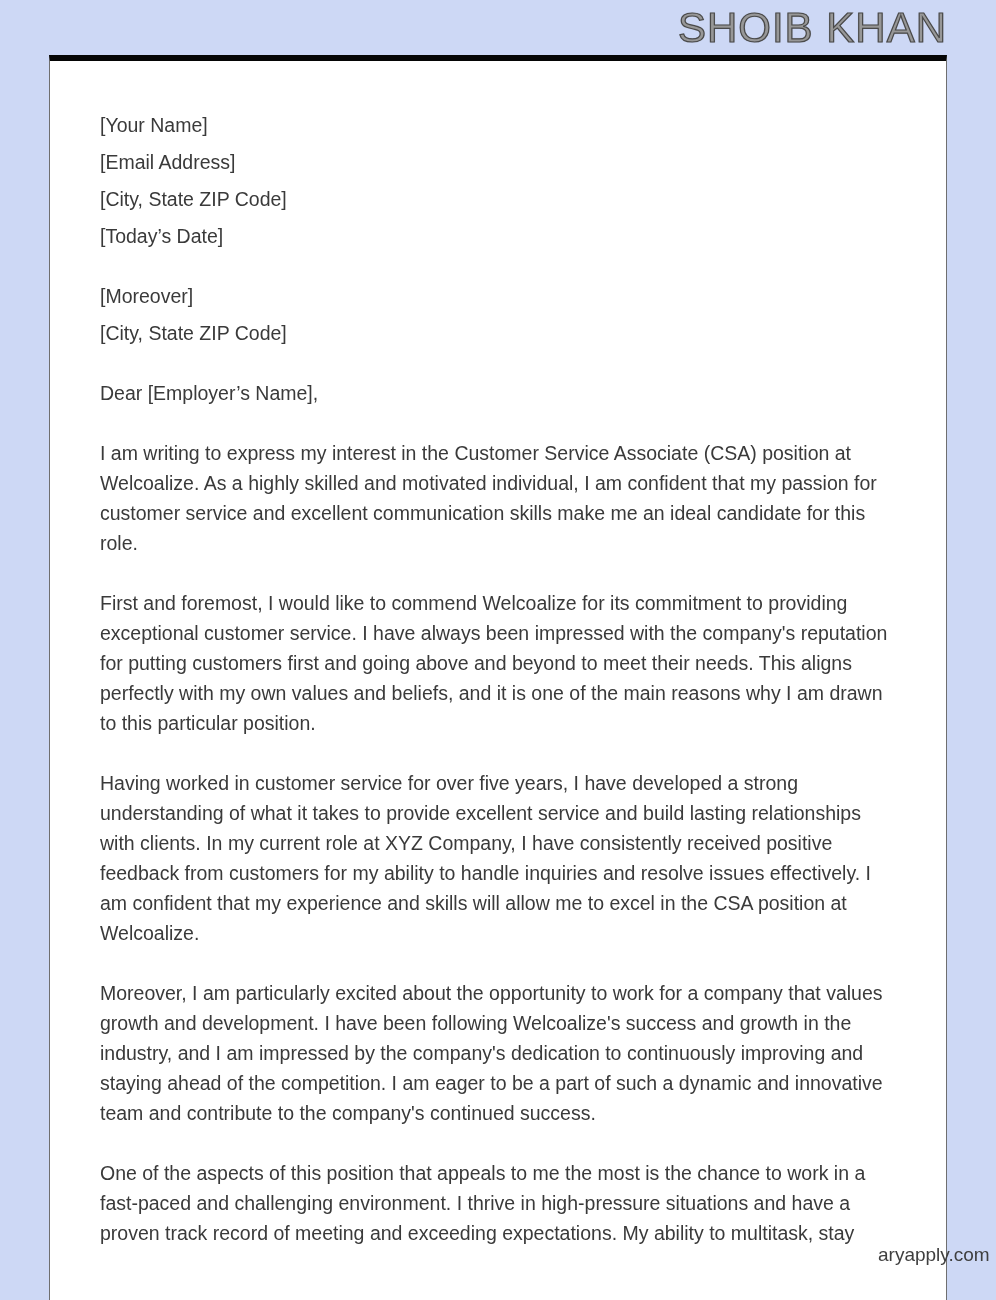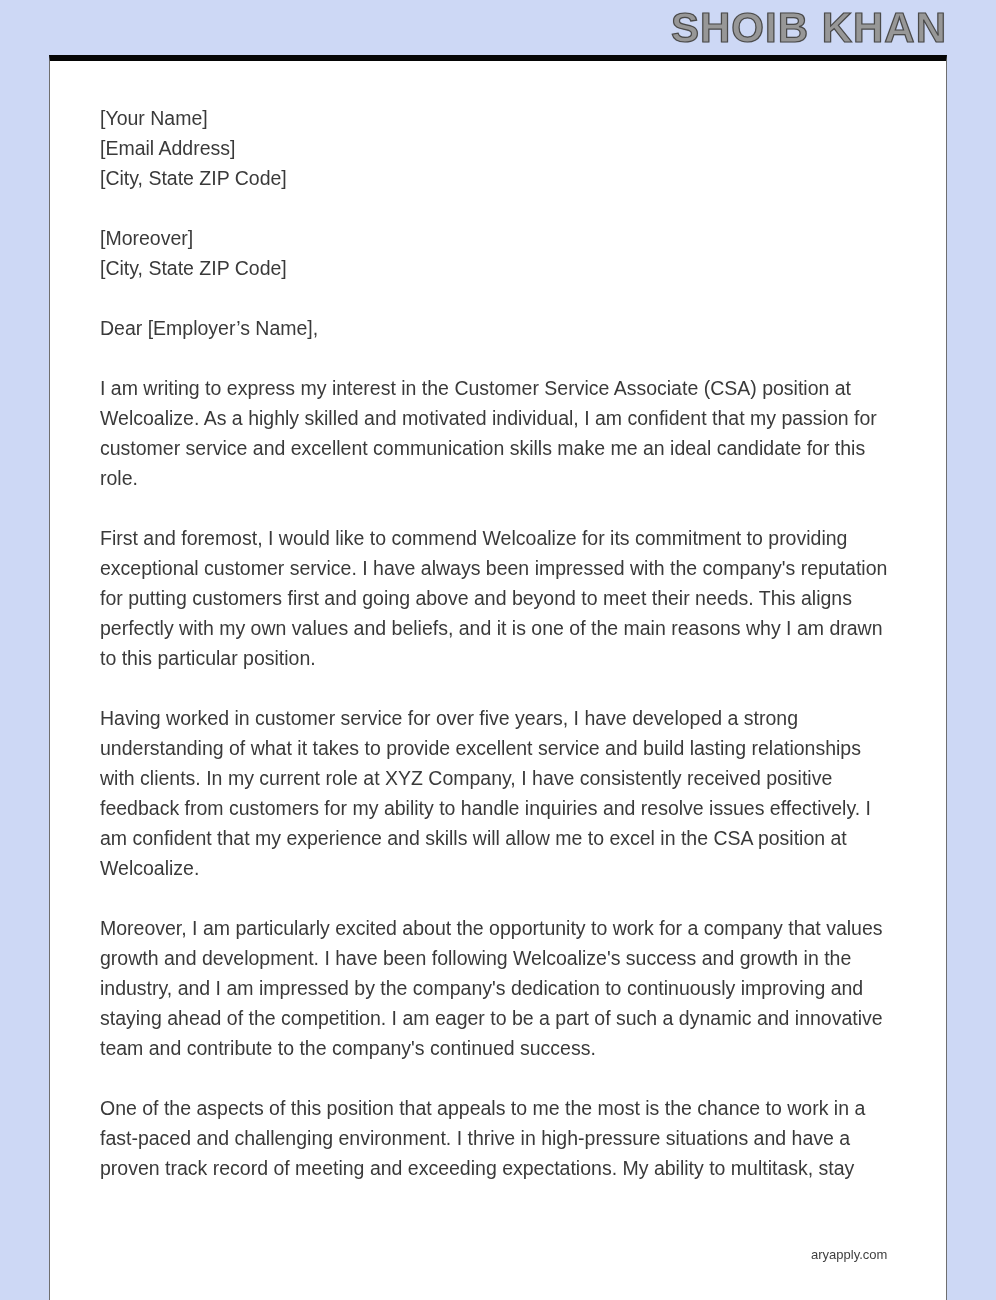--- a/index.html
+++ b/index.html
@@ -22,21 +22,21 @@
     top: 0;
     left: 49px;
     width: 898px;
     height: 55px;
     text-align: right;
   }
 
   .header-name {
     font-size: 42px;
     line-height: 55px;
-    font-weight: 700;
+    font-weight: 400;
     letter-spacing: 1px;
     color: #979797;
     -webkit-text-stroke: 1.2px #4a4a4a;
     text-shadow: 0 0 1px #555;
     white-space: nowrap;
   }
 
   
   .sheet {
     position: absolute;
@@ -53,51 +53,53 @@
   }
 
   .block, .para {
     margin-bottom: 30px;
     font-size: 19.5px;
     line-height: 30px;
   }
 
   .line {
     white-space: nowrap;
+    margin-top: 7px;
   }
 
   .para {
     max-width: 800px;
     margin-top: 12px;
   }
 
   
   .watermark {
     position: absolute;
     top: 1247px;
-    left: 811px;
-    font-size: 13px;
+    left: 878px;
+    font-size: 19px;
     line-height: 16px;
     color: #3f3f3f;
     white-space: nowrap;
   }
 </style>
 </head>
 <body>
 
 <div class="letterhead">
   <div class="header-name">SHOIB KHAN</div>
 </div>
 
 <div class="sheet">
 
   <div class="block">
     <div class="line">[Your Name]</div>
     <div class="line">[Email Address]</div>
     <div class="line">[City, State ZIP Code]</div>
+    <div class="line">[Today’s Date]</div>
   </div>
 
   <div class="block">
     <div class="line">[Moreover]</div>
     <div class="line">[City, State ZIP Code]</div>
   </div>
 
   <div class="block">
     <div class="line">Dear [Employer’s Name],</div>
   </div>

